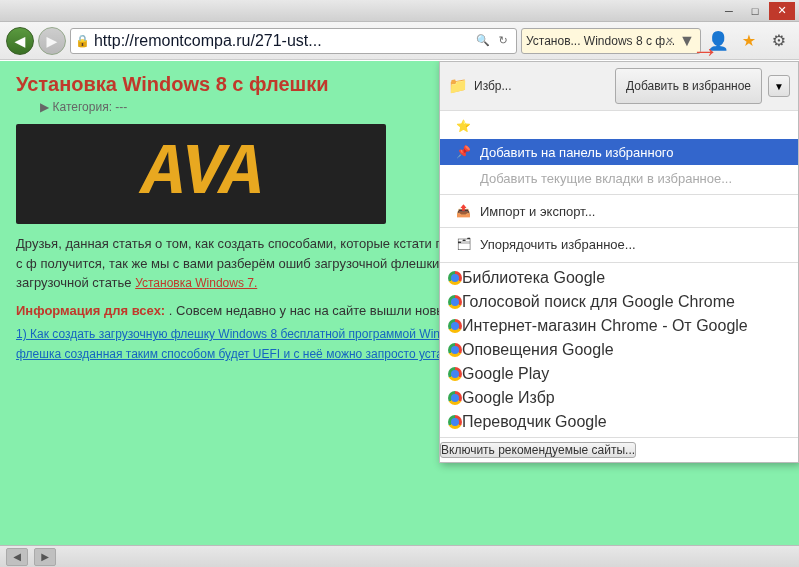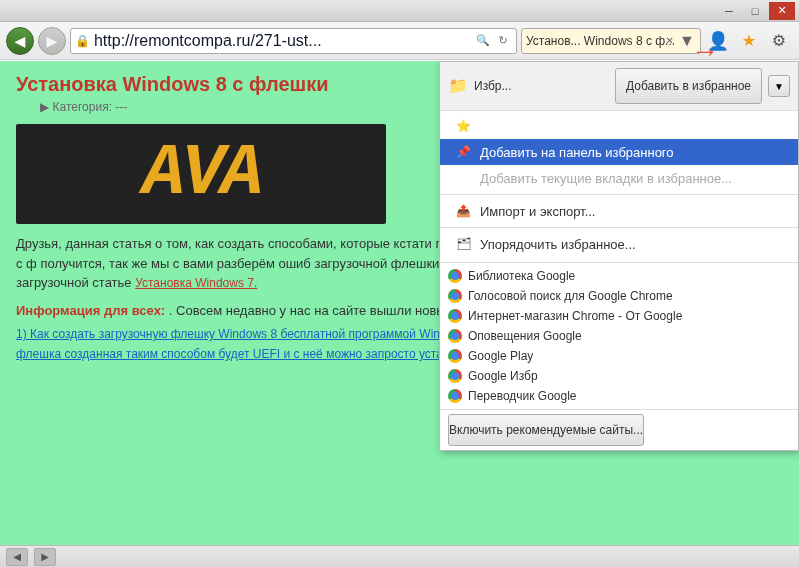--- a/index.html
+++ b/index.html
@@ -325,38 +325,37 @@
       display: flex;
       align-items: center;
       justify-content: center;
     }
 
     .bookmarks-list {
       list-style: none;
     }
     .bookmark-item {
       padding: 3px 8px;
-      font-size: 12px;
-      color: #333;
-      cursor: pointer;
-      display: flex;
-      align-items: center;
-      gap: 6px;
+      font-size: 16px;
+      color: #333;
+      cursor: pointer;
+      display: flex;
+      align-items: center;
     }
     .bookmark-icon {
       width: 14px;
       height: 14px;
       font-size: 11px;
       flex-shrink: 0;
     }
 
     .recommend-btn {
       display: block;
-      margin: 4px 8px;
-      padding: 8px 0;
+      margin: 4px 0;
+      padding: 0 0;
       background: linear-gradient(to bottom, #f5f5f5, #e0e0e0);
       border: 1px solid #aaa;
       border-radius: 3px;
       text-align: right;
       font-size: 12px;
       color: #333;
       cursor: pointer;
     }
 
     

